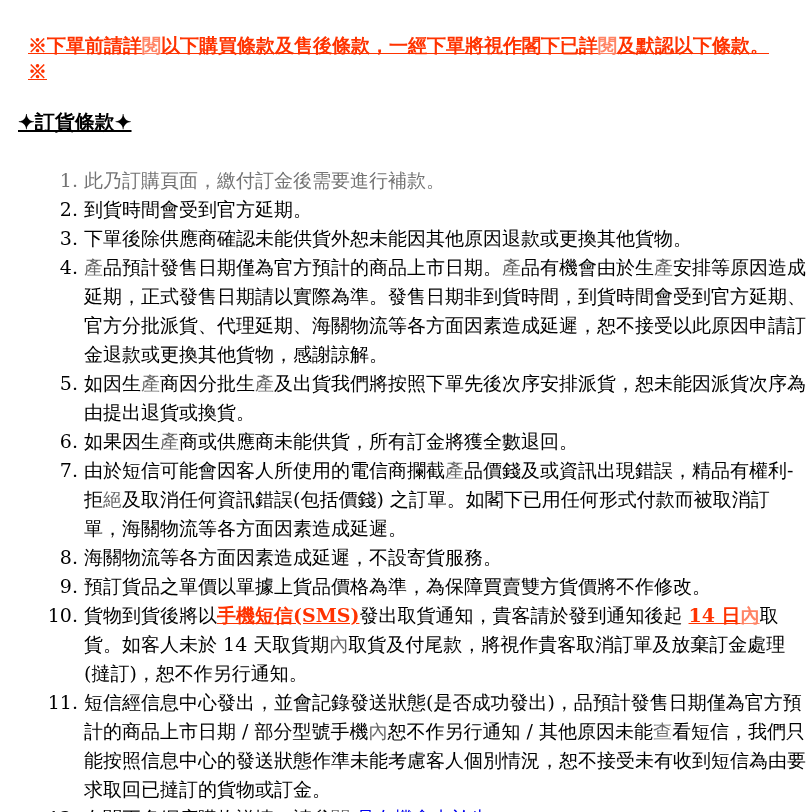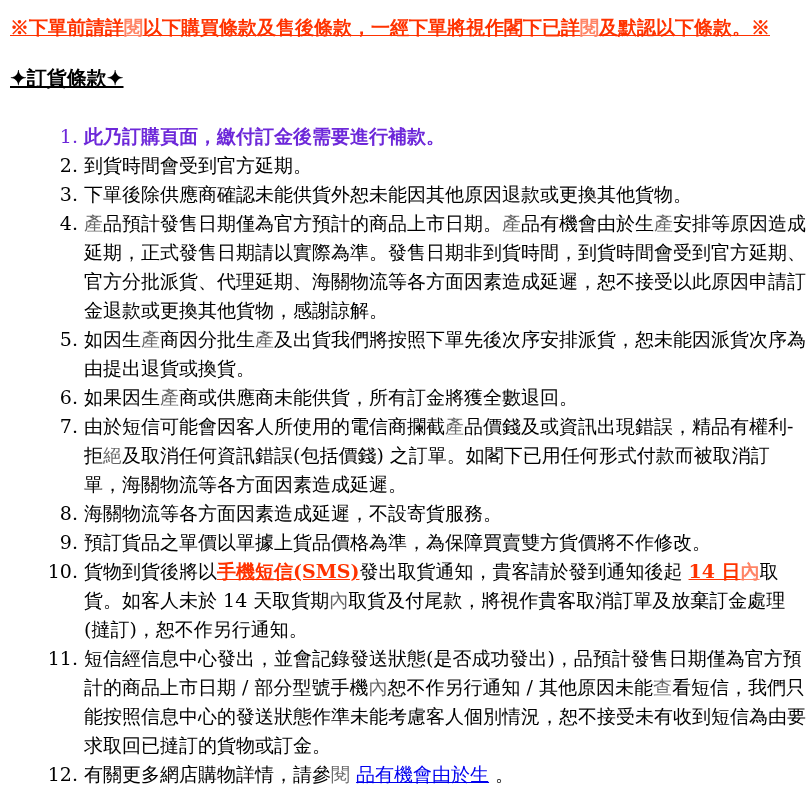--- a/index.html
+++ b/index.html
@@ -12,43 +12,43 @@
     color: #000000;
     font-family: "DejaVu Serif", "Liberation Serif", serif;
     font-size: 19px;
     overflow: hidden;
   }
   .notice {
     color: #ff3300;
     font-weight: bold;
     text-decoration: underline;
     line-height: 26px;
-    margin: 0;
+    margin: 18px;
   }
   .section-title {
     font-size: 20px;
     font-weight: bold;
     color: #000000;
     text-decoration: underline;
     line-height: 26px;
-    margin: 25px 0 0 0;
+    margin: 25px 0 0 8px;
   }
   ol.terms {
     margin: 31px 0 0 0;
     padding: 0 0 0 74px;
     width: 722px;
     line-height: 29px;
     list-style: decimal outside;
   }
   ol.terms li::marker {
     font-weight: normal;
   }
   li.em, .em {
-    color: #6d28d9;
-    font-weight: bold;
+    color: #737373;
+    font-weight: normal;
   }
   .hl {
     color: #ff3300;
     font-weight: bold;
     text-decoration: underline;
     text-align: right;
   }
   
   .alt {
     opacity: 0.6;

